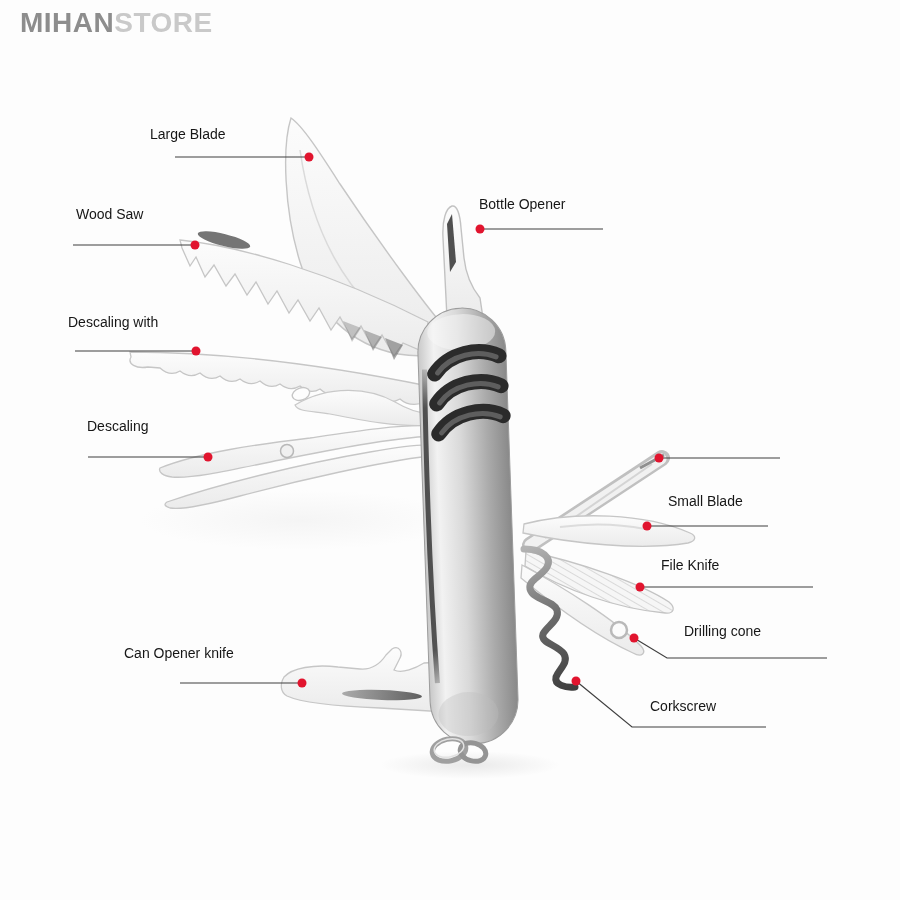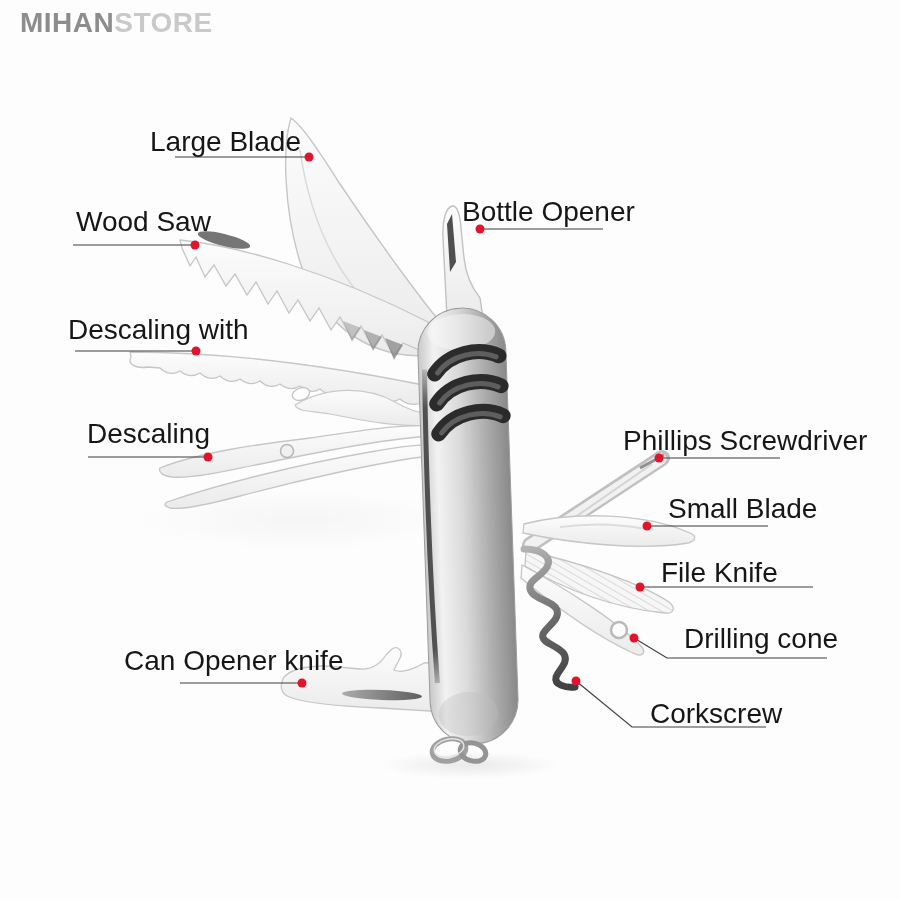--- a/index.html
+++ b/index.html
@@ -20,28 +20,28 @@
   .logo{
     position:absolute;left:20px;top:6px;
     font-size:28px;font-weight:bold;letter-spacing:.5px;line-height:1.2;
     user-select:none;
   }
   .logo .p1{color:var(--logo-primary);}
   .logo .p2{color:var(--logo-secondary);}
   .knife-svg,.overlay-svg{position:absolute;left:0;top:0;width:900px;height:900px;display:block;}
   .label{
     position:absolute;
-    font-size:28px;color:var(--label-text);white-space:nowrap;line-height:1.1;
+    font-size:14px;color:var(--label-text);white-space:nowrap;line-height:1.1;
   }
   .lbl-large-blade{left:150px;top:127px;}
   .lbl-wood-saw{left:76px;top:207px;}
   .lbl-descaling-knife{left:68px;top:315px;}
   .lbl-scissors{left:87px;top:419px;}
   .lbl-can-opener{left:124px;top:646px;}
-  .lbl-bottle-opener{left:462px;top:197px;}
+  .lbl-bottle-opener{left:479px;top:197px;}
   .lbl-phillips-screwdriver{left:623px;top:426px;}
   .lbl-small-blade{left:668px;top:494px;text-align:center;}
   .lbl-file-knife{left:661px;top:558px;}
   .lbl-drilling-cone{left:684px;top:624px;}
   .lbl-corkscrew{left:650px;top:699px;}
   .overlay-svg line,.overlay-svg polyline{
     stroke:var(--leader-line);stroke-width:1.2;fill:none;
   }
   .overlay-svg circle{fill:var(--marker-dot);}
 </style>
@@ -229,18 +229,17 @@
   <div class="logo">
     <span class="p1">MIHAN</span><span class="p2">STORE</span>
   </div>
 
   <div class="label lbl-large-blade">Large Blade</div>
   <div class="label lbl-wood-saw">Wood Saw</div>
   <div class="label lbl-descaling-knife">Descaling with</div>
   <div class="label lbl-scissors">Descaling</div>
   <div class="label lbl-can-opener">Can Opener knife</div>
   <div class="label lbl-bottle-opener">Bottle Opener</div>
-  <div class="label lbl-phillips-screwdriver">Phillips Screwdriver</div>
   <div class="label lbl-small-blade">Small Blade</div>
   <div class="label lbl-file-knife">File Knife</div>
   <div class="label lbl-drilling-cone">Drilling cone</div>
   <div class="label lbl-corkscrew">Corkscrew</div>
 </div>
 
 </body></html>

